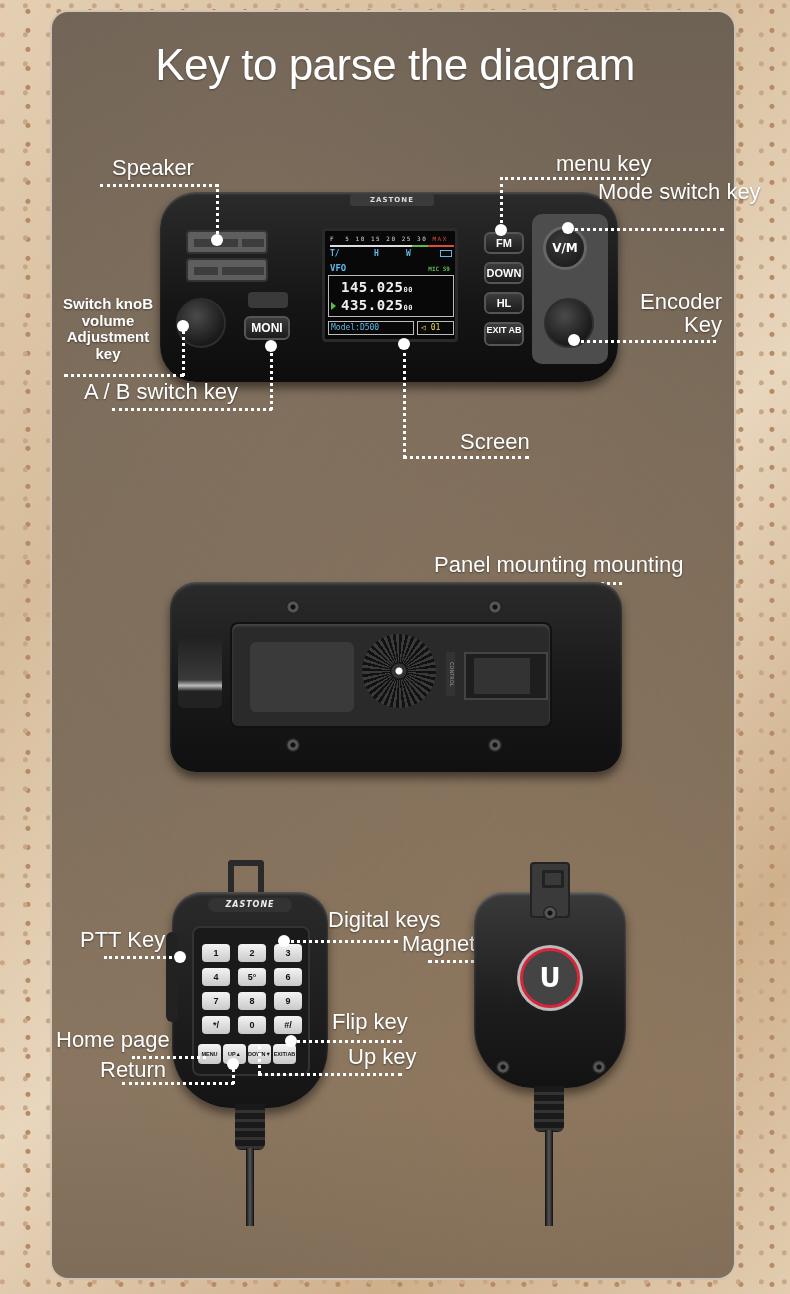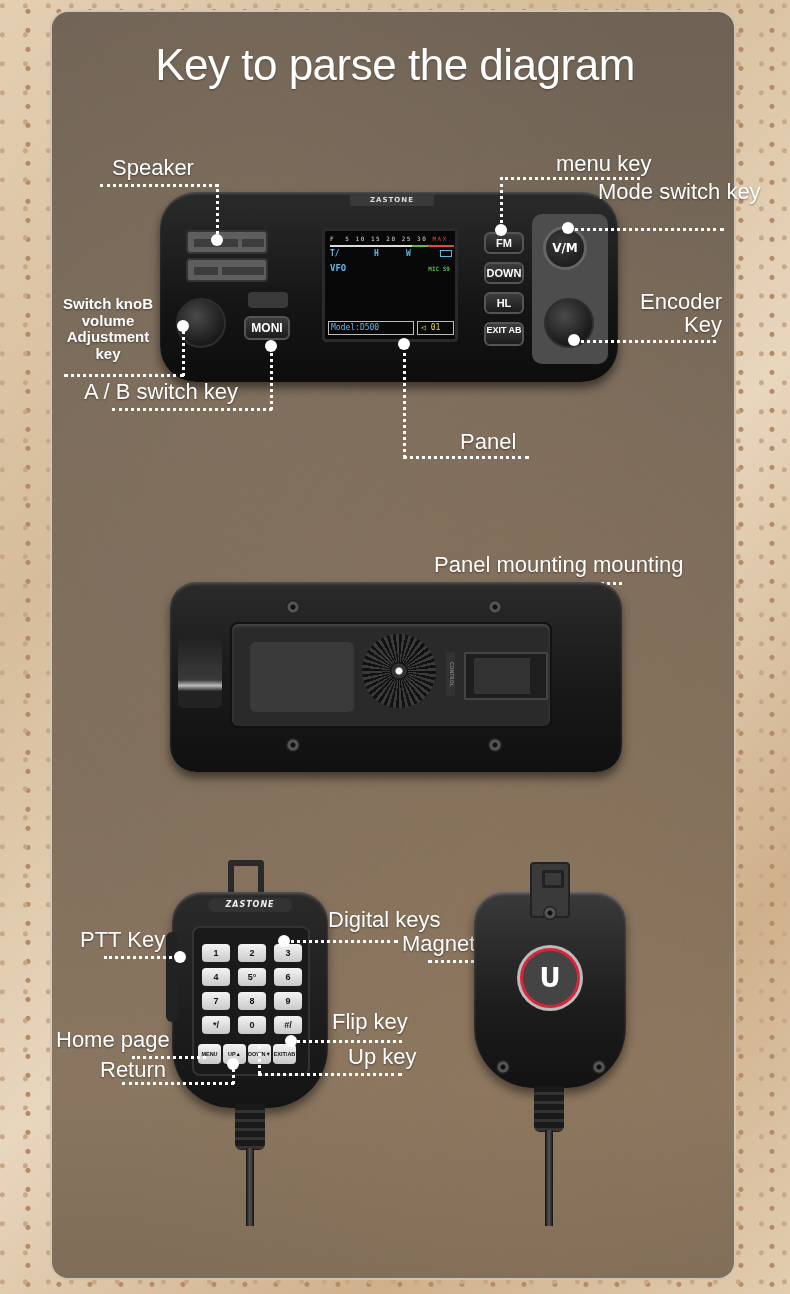--- a/index.html
+++ b/index.html
@@ -178,20 +178,25 @@
     <div class="bar-g"></div>
     <div class="bar-r"></div>
     <div class="icons-row">
       <span style="left:0">T/</span>
       <span style="left:44px">H</span>
       <span style="left:76px">W</span>
       <span style="left:110px;width:12px;height:7px;border:1px solid #5fb8e8;top:1px;"></span>
     </div>
     <div class="vfo">VFO</div>
     <div class="mic">MIC S9</div>
+    <div class="freqbox">
+      <div class="freq" style="top:3px;"><span>145.025</span><small>00</small></div>
+      <div class="arrow"></div>
+      <div class="freq" style="top:21px;"><span>435.025</span><small>00</small></div>
+    </div>
     <div class="modelbox">Model:D500</div>
     <div class="chbox"><span style="color:#e8d84a">◁</span> <span>01</span></div>
   </div>
 
   <div class="right-box"></div>
   <div class="rbtn" style="left:324px;top:40px;width:40px;height:22px;line-height:18px;">FM</div>
   <div class="rbtn" style="left:324px;top:70px;width:40px;height:22px;line-height:18px;">DOWN</div>
   <div class="rbtn" style="left:324px;top:100px;width:40px;height:22px;line-height:18px;">HL</div>
   <div class="rbtn" style="left:324px;top:130px;width:40px;height:24px;line-height:10px;font-size:9px;padding-top:1px;white-space:normal;">EXIT AB</div>
   <div class="vm-btn">V/M</div>
@@ -219,21 +224,21 @@
 
 <div class="label" style="left:622px;top:290px;width:100px;text-align:right;white-space:normal;">Encoder Key</div>
 <div class="dh" style="left:574px;top:340px;width:142px;"></div>
 <div class="dot" style="left:568px;top:334px;"></div>
 
 <div class="label" style="left:84px;top:380px;">A / B switch key</div>
 <div class="dh" style="left:112px;top:408px;width:160px;"></div>
 <div class="dv" style="left:270px;top:346px;height:64px;"></div>
 <div class="dot" style="left:265px;top:340px;"></div>
 
-<div class="label" style="left:460px;top:430px;">Panel</div>
+<div class="label" style="left:460px;top:430px;">Screen</div>
 <div class="dh" style="left:403px;top:456px;width:126px;"></div>
 <div class="dv" style="left:403px;top:346px;height:112px;"></div>
 <div class="dot" style="left:398px;top:338px;"></div>
 
 <div class="label" style="left:434px;top:553px;">Panel mounting mounting</div>
 <div class="dh" style="left:396px;top:582px;width:226px;"></div>
 <div class="dv" style="left:395px;top:582px;height:96px;"></div>
 
 <div class="bracket">
   <div class="side"></div>

